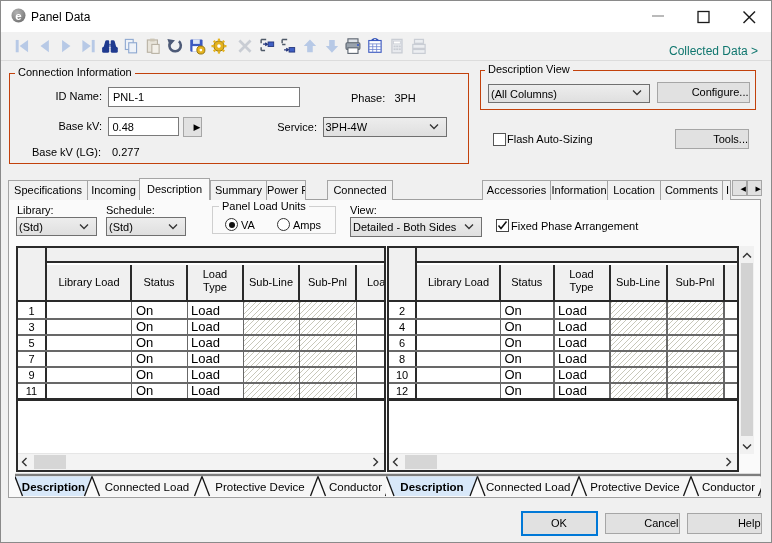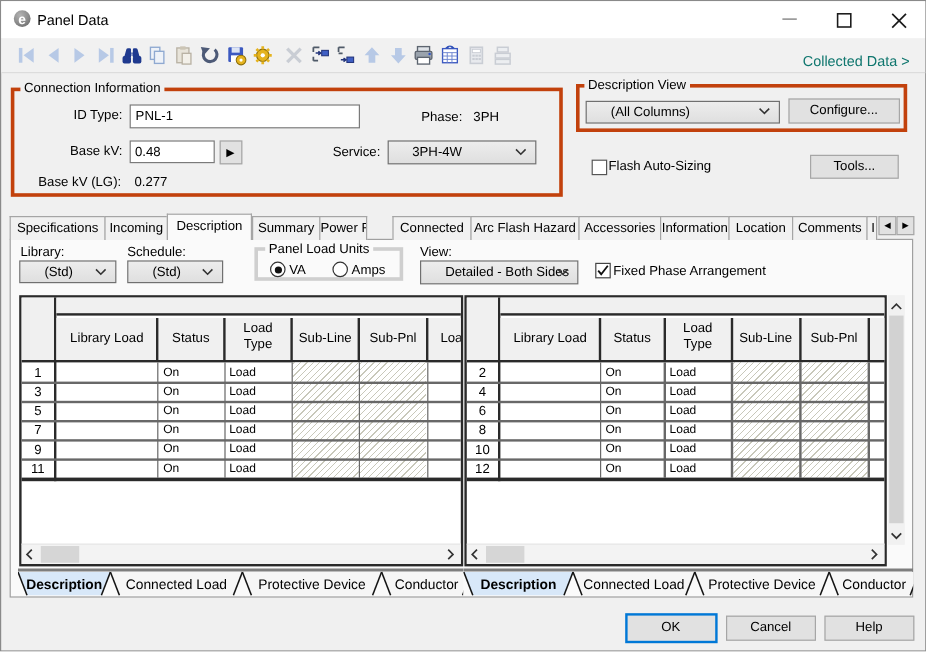--- a/index.html
+++ b/index.html
@@ -1,30 +1,30 @@
 <!DOCTYPE html>
 <html><head><meta charset="utf-8"><style>
 *{box-sizing:border-box;margin:0;padding:0}
 html,body{width:772px;height:543px;overflow:hidden}
 body{font-family:"Liberation Sans",sans-serif;font-size:11px;color:#000;background:#fff}
 .ab{position:absolute}
 #dlg{position:relative;width:772px;height:543px;background:#f0f0f0;border:1px solid #8a8a8a}
-.gb{position:absolute;border:3px solid #c2410c;background:transparent}
+.gb{position:absolute;border:1px solid #c2410c;background:transparent}
 .gb>span{position:absolute;top:-7.5px;background:#f0f0f0;padding:0 3px;white-space:nowrap;font-size:11px}
 .inp{position:absolute;border:1px solid #7a7a7a;background:#fff;line-height:18px;padding-left:4px;white-space:nowrap}
-.cmb{position:absolute;border:1px solid #707070;background:linear-gradient(#ededed,#dfdfdf);line-height:18px;padding-left:20px;white-space:nowrap}
+.cmb{position:absolute;border:1px solid #707070;background:linear-gradient(#ededed,#dfdfdf);line-height:18px;padding-left:2px;white-space:nowrap}
 .cmb svg{position:absolute;right:7px;top:50%;margin-top:-4px}
-.btn{position:absolute;border:1px solid #a6a6a6;background:#e1e1e1;text-align:center;font-size:11px}
+.btn{position:absolute;border:1px solid #a6a6a6;background:#e1e1e1;text-align:right;font-size:11px}
 .lbl{position:absolute;white-space:nowrap}
 .r{text-align:right}
 .tab{position:absolute;top:179px;height:20px;background:#f1f1f1;border:1px solid #a5a5a5;border-bottom:none;text-align:center;line-height:19px;white-space:nowrap;overflow:hidden;font-size:11px}
 .vline{position:absolute;background:#3c3c3c}
 .hline{position:absolute;background:#3c3c3c}
 .hdrtxt{position:absolute;text-align:center;white-space:nowrap;font-size:11px}
-.cell{position:absolute;white-space:nowrap;line-height:16px;font-size:10px}
+.cell{position:absolute;white-space:nowrap;line-height:16px;font-size:13px}
 .hatch{position:absolute;background:repeating-linear-gradient(-45deg,#fff 0,#fff 3.05px,#c8c8ba 3.05px,#c8c8ba 3.8px)}
 .num{position:absolute;width:27px;text-align:center;line-height:16px;font-size:11px}
 </style></head>
 <body>
 <div id="dlg">
 
 <div class="ab" style="left:0;top:0;width:770px;height:31px;background:#fff"></div>
 <svg class="ab" style="left:10px;top:7px" width="15" height="15" viewBox="0 0 15 15">
       <defs>
         <radialGradient id="sph" cx="0.38" cy="0.3" r="0.8">
@@ -155,21 +155,21 @@
           <rect x="2.5" y="7" width="11" height="3.5"></rect>
           <rect x="2.5" y="11.5" width="11" height="3.5"></rect>
         </g>
       </g>
 </svg>
 <div class="lbl" style="left:668px;top:43px;color:#0f766e;font-size:12px">Collected Data &gt;</div>
 
 <div class="gb" style="left:7.5px;top:71.5px;width:460px;height:91.5px">
       <span style="left:5.5px">Connection Information</span>
     </div>
-<div class="lbl r" style="left:30px;top:89px;width:71px">ID Type:</div>
+<div class="lbl r" style="left:30px;top:89px;width:71px">ID Name:</div>
 <div class="inp" style="left:107px;top:85.5px;width:192px;height:20px">PNL-1</div>
 <div class="lbl" style="left:350px;top:91px">Phase:&nbsp;&nbsp;&nbsp;3PH</div>
 <div class="lbl r" style="left:30px;top:119px;width:71px">Base kV:</div>
 <div class="inp" style="left:106.5px;top:115.5px;width:71px;height:19.5px">0.48</div>
 <div class="btn" style="left:181.5px;top:115.5px;width:19px;height:20px;line-height:18px;font-size:9px">▶</div>
 <div class="lbl r" style="left:240px;top:120px;width:76px">Service:</div>
 <div class="cmb" style="left:321.5px;top:116px;width:124px;height:20px">3PH-4W<svg width="10" height="8" viewBox="0 0 10 8">
         <path d="M1 1.5 L5 5.5 L9 1.5" fill="none" stroke="#333" stroke-width="1.3"></path>
       </svg></div>
 <div class="lbl r" style="left:24px;top:145px;width:76px">Base kV (LG):</div>
@@ -185,21 +185,20 @@
 <div class="ab" style="left:491.5px;top:131.5px;width:13px;height:13px;border:1px solid #555;background:#fff"></div>
 <div class="lbl" style="left:506px;top:132px">Flash Auto-Sizing</div>
 <div class="btn" style="left:674px;top:128px;width:74px;height:20px;line-height:18px">Tools...</div>
 
 <div class="ab" id="pane" style="left:7px;top:198px;width:753px;height:299px;background:#fafafa;border:1px solid #9f9f9f"></div>
 <div class="tab" style="left:7px;width:80px">Specifications</div>
 <div class="tab" style="left:86px;width:53px">Incoming</div>
 <div class="tab" style="left:209px;width:57px">Summary</div>
 <div class="tab" style="left:265px;width:40px">Power Flow</div>
 <div class="tab" style="left:326px;width:66px">Connected</div>
-<div class="tab" style="left:391px;width:91px">Arc Flash Hazard</div>
 <div class="tab" style="left:481px;width:69px">Accessories</div>
 <div class="tab" style="left:549px;width:58px">Information</div>
 <div class="tab" style="left:606px;width:54px">Location</div>
 <div class="tab" style="left:659px;width:63px">Comments</div>
 <div class="tab" style="left:721px;width:9px;text-align:left;padding-left:3px">I</div>
 <div class="tab" style="left:138px;top:177px;width:71px;height:22px;background:#fafafa;border-bottom:none;z-index:3;line-height:20px">Description</div>
 <div class="btn" style="left:731px;top:179px;width:15px;height:16px;font-size:7px;line-height:15px">◀</div>
 <div class="btn" style="left:746px;top:179px;width:15px;height:16px;font-size:7px;line-height:15px">▶</div>
 
 <div class="lbl" style="left:16px;top:203px">Library:</div>

